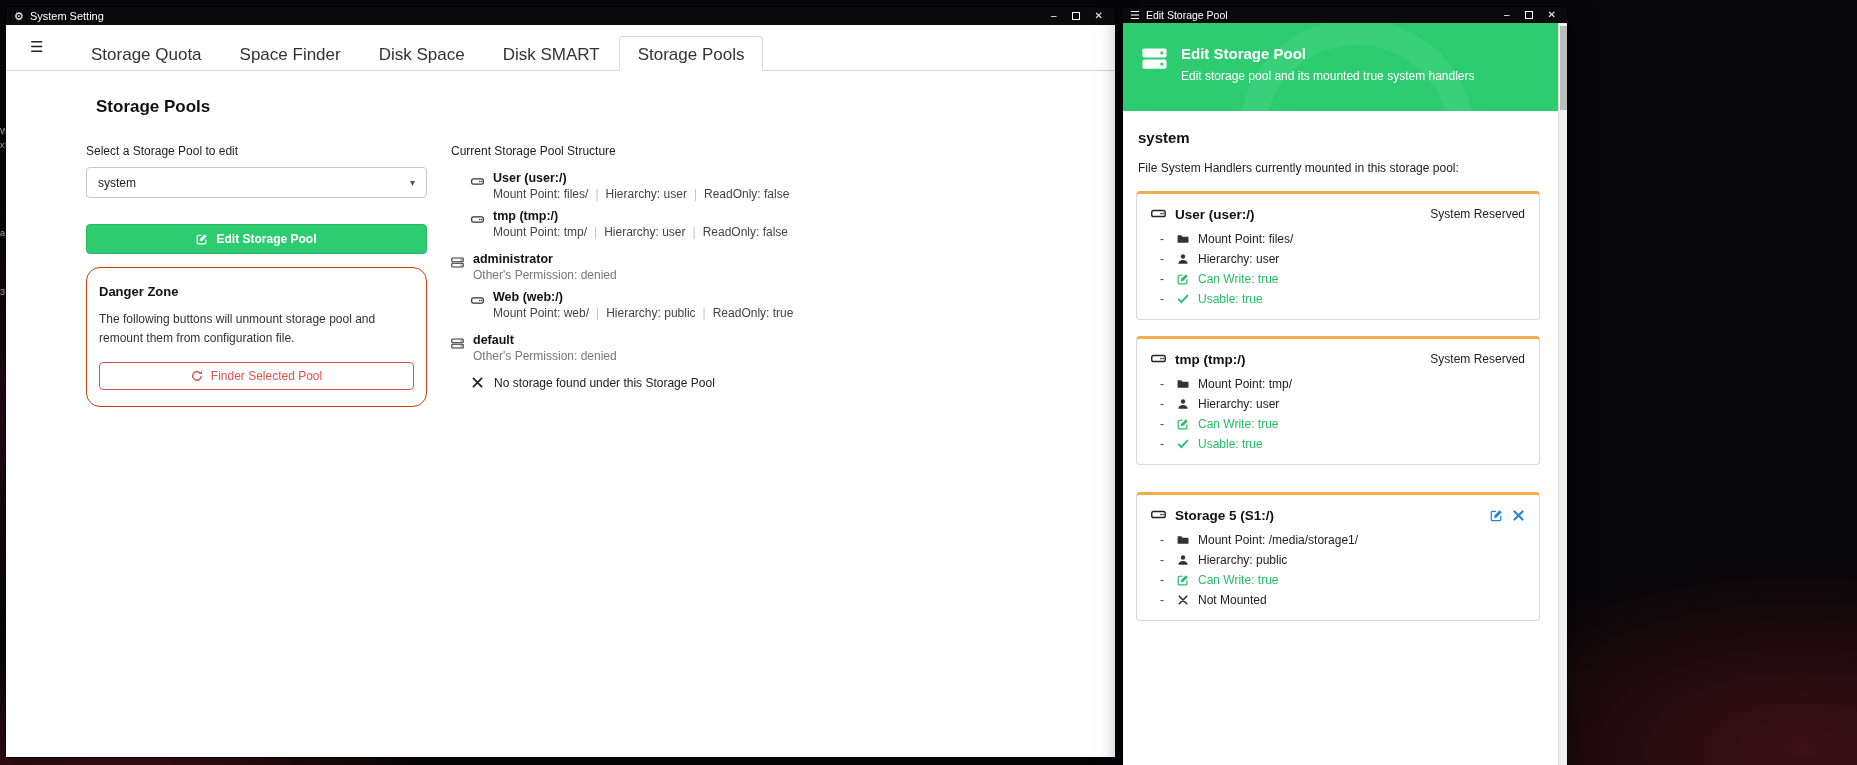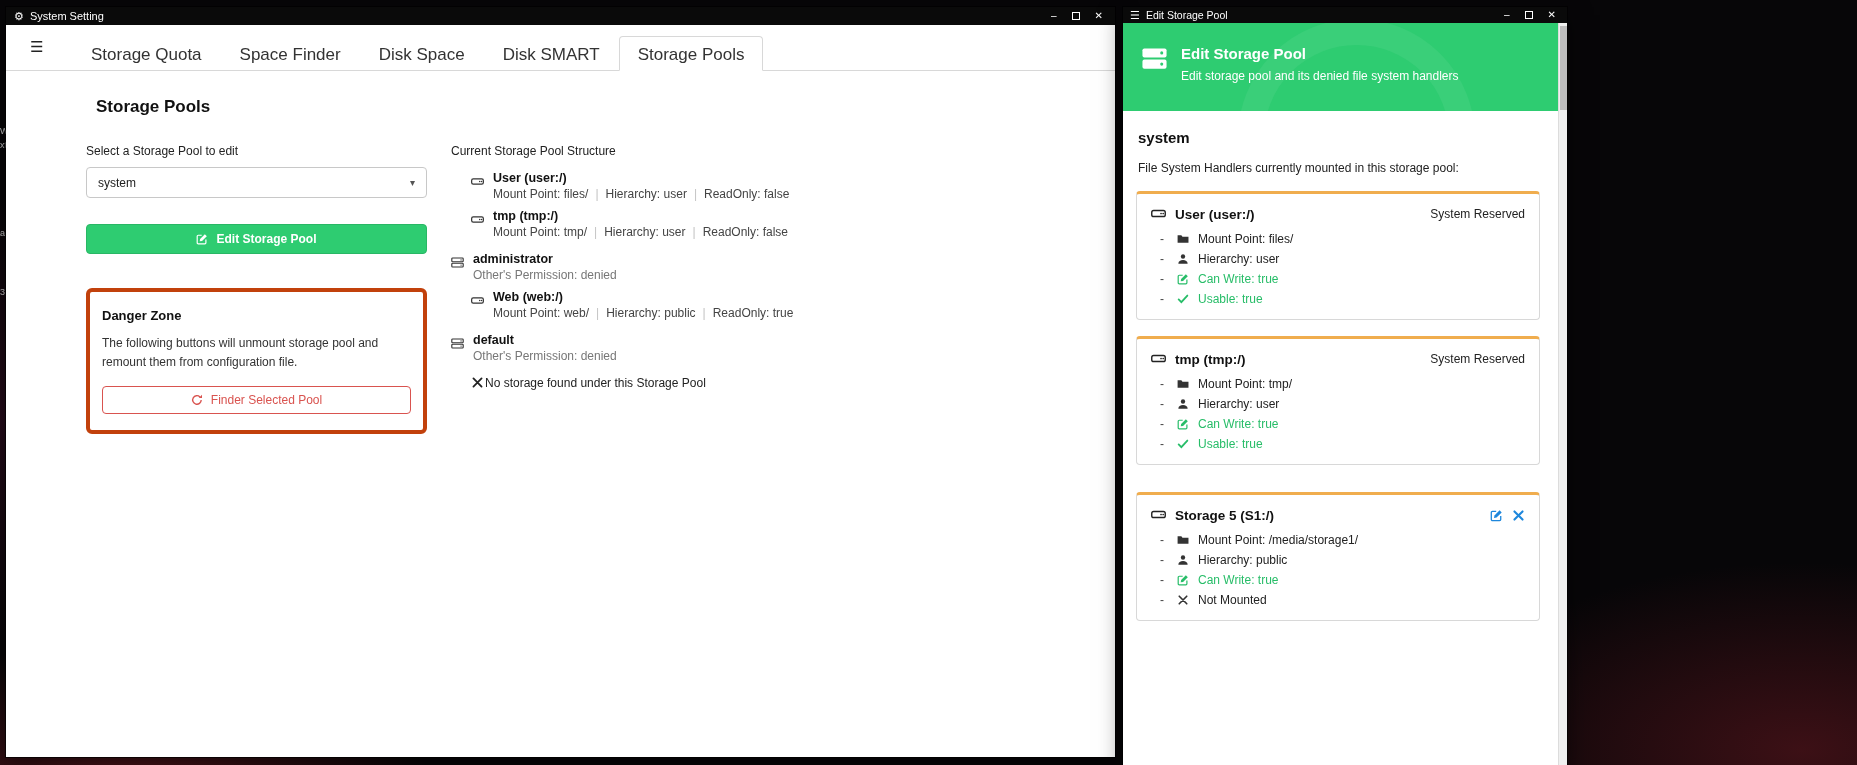--- a/index.html
+++ b/index.html
@@ -43,37 +43,37 @@
   .col-right{margin-left:24px}
 
   .field-label{font-size:12px;color:#222;margin-bottom:9px}
   .select{height:31px;border:1px solid #c8c8c8;border-radius:4px;background:#fff;display:flex;align-items:center;justify-content:space-between;padding:0 11px;font-size:12px;color:#222;cursor:pointer}
   .caret{color:#555;font-size:10px}
 
   .btn{display:flex;align-items:center;justify-content:center;gap:8px;border-radius:4px;font-size:12px;cursor:pointer;font-family:inherit}
   .btn-green{margin-top:26px;width:100%;height:30px;background:#2ecc71;border:1px solid #29b765;color:#fff;font-weight:bold}
   .btn-outline-red{width:100%;height:28px;background:#fff;border:1px solid #d9534f;color:#d9534f}
 
-  .danger-card{margin-top:34px;border:4px solid #c2410c;border-radius:6px;padding:14px 12px 16px}
+  .danger-card{margin-top:13px;border:1px solid #c2410c;border-radius:14px;padding:14px 12px 16px}
   .danger-title{font-size:13px;font-weight:bold;color:#111;margin:2px 0 11px}
   .danger-desc{font-size:12px;color:#333;line-height:1.55;margin-bottom:15px;width:312px}
   .btn-outline-red + .btn-outline-red{margin-top:10px}
 
   .tree{margin-top:13px}
   .pool{margin-top:13px}
   .pool:first-child{margin-top:0}
   .pool-head{display:flex;gap:9px;align-items:flex-start}
   .pool-name{font-size:12.5px;font-weight:bold;color:#111}
   .pool-perm{font-size:12px;color:#777;margin-top:2px}
   .storages{margin-left:20px}
   .storage{display:flex;gap:9px;align-items:flex-start;margin-top:8px}
   .st-name{font-size:12.5px;font-weight:bold;color:#111}
   .st-details{font-size:12px;color:#444;margin-top:2px}
   .sep::before{content:"|";color:#c4c4c4;margin:0 7px}
-  .empty-row{display:flex;gap:1px;margin:13px 0 0 20px;font-size:12px;color:#222}
+  .empty-row{display:flex;gap:10px;margin:13px 0 0 20px;font-size:12px;color:#222}
   .tree-icon{color:#333;margin-top:1px;flex:0 0 auto}
 
   .isvg{width:13px;height:13px;display:inline-block;vertical-align:-2px}
   .isvg.sm{width:12px;height:12px}
 
   
   .side-body{flex:1;position:relative;background:#fff;overflow:hidden;padding-right:9px}
   .banner{height:88px;background:#2ecc71;color:#fff;padding:15px 18px;position:relative;overflow:hidden}
   .banner::after{content:"";position:absolute;left:115px;top:-4px;width:185px;height:185px;border-radius:50%;border:26px solid rgba(255,255,255,.06)}
   .banner-inner{display:flex;gap:13px;align-items:flex-start;margin-top:7px;position:relative}
@@ -273,21 +273,21 @@
     <div class="banner">
       <div class="banner-inner">
         <span><svg viewBox="0 0 28 28" width="27" height="27">
               <rect x="1.5" y="3.5" width="25" height="9.4" rx="2" fill="#fff"></rect>
               <rect x="1.5" y="15.1" width="25" height="9.4" rx="2" fill="#fff"></rect>
               <circle cx="21.5" cy="8.2" r="1.6" fill="#2ecc71"></circle>
               <circle cx="21.5" cy="19.8" r="1.6" fill="#2ecc71"></circle>
             </svg></span>
         <div>
           <div class="banner-title">Edit Storage Pool</div>
-          <div class="banner-sub">Edit storage pool and its denied file system handlers</div>
+          <div class="banner-sub">Edit storage pool and its mounted true system handlers</div>
         </div>
       </div>
     </div>
 
     <div class="side-content">
       <div class="side-pool-name">system</div>
       <div class="side-desc">File System Handlers currently mounted in this storage pool:</div>
 
       <div class="hcard">
         <div class="hcard-head">

